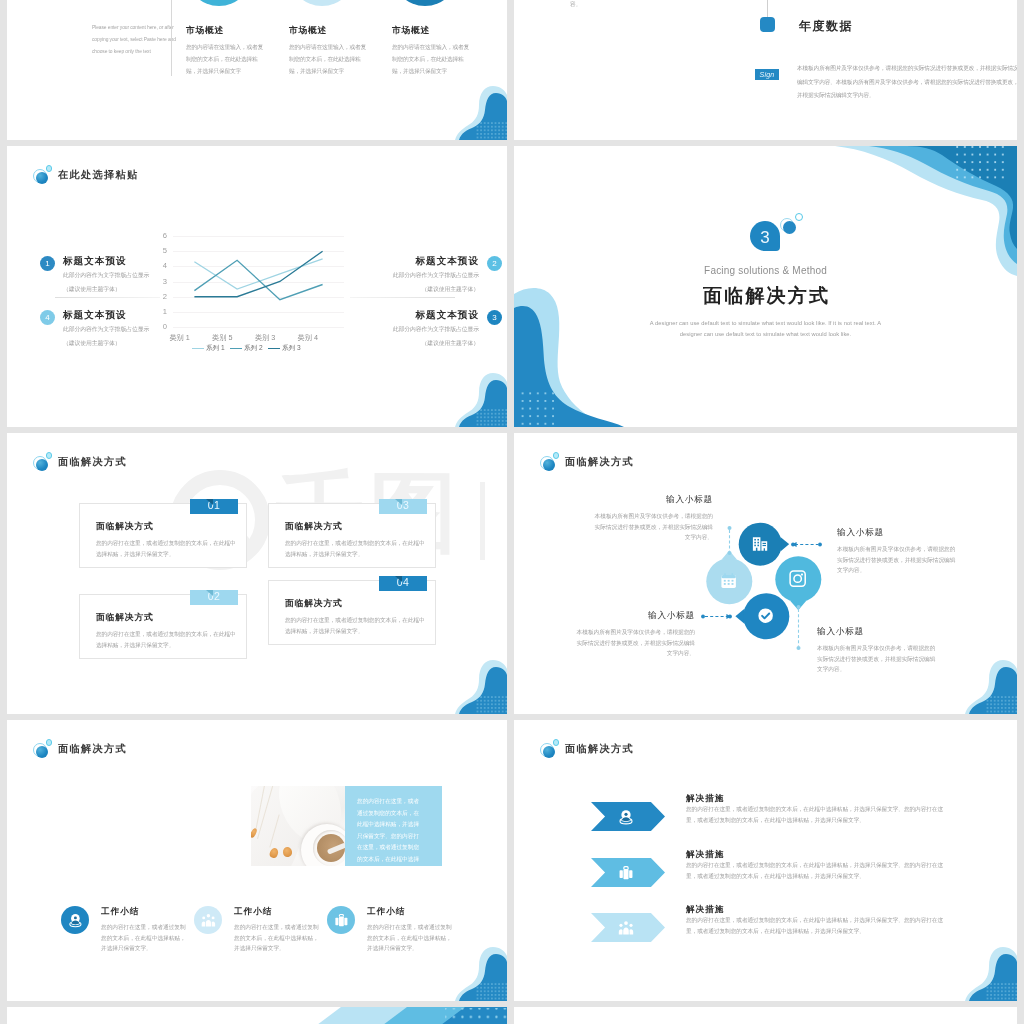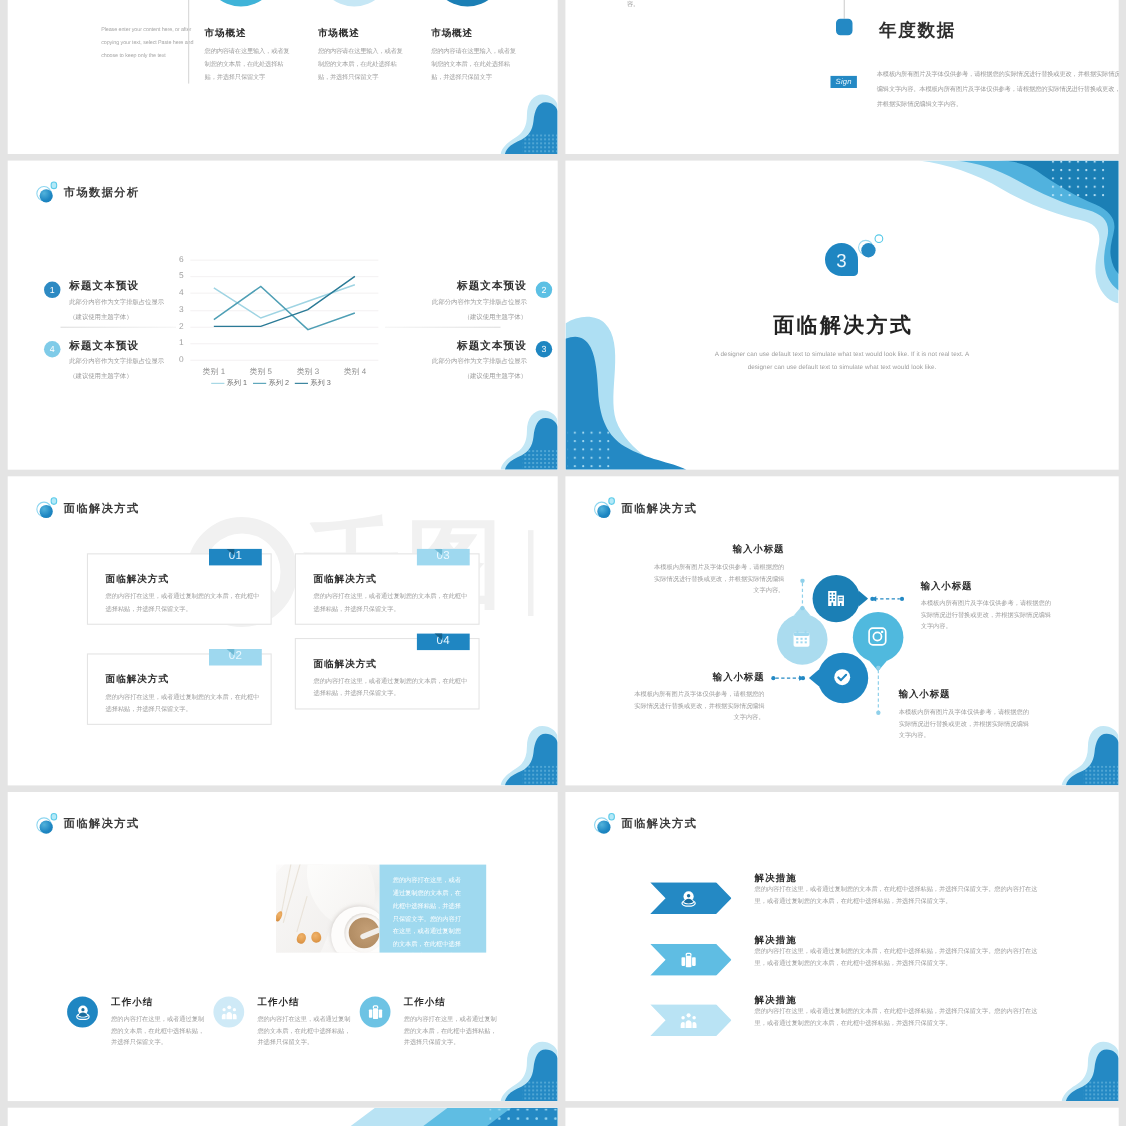--- a/index.html
+++ b/index.html
@@ -28,38 +28,38 @@
 .ci .num{position:absolute;top:2px;width:15px;height:15px;border-radius:50%;color:#fff;
   font-size:8px;display:flex;align-items:center;justify-content:center;font-weight:normal;}
 .ci .t{font-size:9.6px;font-weight:bold;color:#2e2e2e;letter-spacing:1px;line-height:13px;white-space:nowrap;}
 .ci .s{font-size:5.85px;color:#9b9b9b;line-height:10.5px;margin-top:3px;letter-spacing:-0.1px;white-space:nowrap;}
 .ci.lft .num{left:0;} .ci.lft .t,.ci.lft .s{margin-left:23px;}
 .ci.rgt{text-align:right;} .ci.rgt .num{right:0;}
 .ci.rgt .t,.ci.rgt .s{margin-right:23px;}
 .divline{position:absolute;height:1px;}
 .ytick{position:absolute;font-size:7.6px;color:#a0a0a0;text-align:right;width:14px;line-height:10px;}
 .gl{position:absolute;height:1px;background:#f4f2f3;}
-.xtick{position:absolute;font-size:7.2px;color:#8d8d8d;text-align:center;line-height:10px;}
+.xtick{position:absolute;font-size:7.2px;color:#8d8d8d;text-align:left;line-height:10px;}
 .lgd{position:absolute;display:flex;align-items:center;font-size:6.6px;color:#6f6f6f;white-space:nowrap;}
 .lgd .ln{display:inline-block;width:12px;height:1.4px;margin-right:2px;}
 
 
 .mo-tail{position:absolute;left:85px;top:133px;font-size:5.6px;color:#9a9a9a;line-height:10px;letter-spacing:-0.1px;}
 .mo-en{position:absolute;left:85px;top:163px;width:91px;font-size:4.9px;color:#a6a6a6;line-height:12px;letter-spacing:-0.08px;}
 .mo-vdiv{position:absolute;left:164px;top:110px;width:1px;height:107px;background:#d8d8d8;}
 .mo-circ{position:absolute;top:81px;width:66px;height:66px;border-radius:50%;}
 .mo-t{position:absolute;top:166px;font-size:8.7px;font-weight:bold;color:#2b2b2b;letter-spacing:.8px;}
 .mo-b{position:absolute;top:182px;width:78px;font-size:5.75px;color:#9e9e9e;line-height:12px;letter-spacing:-0.25px;}
 .blob{position:absolute;right:0;bottom:0;}
 
 
 .ad-tail{position:absolute;left:56px;top:126px;width:122px;font-size:5.7px;color:#9a9a9a;line-height:12.5px;letter-spacing:-0.15px;}
 .ad-line{position:absolute;left:253px;top:45px;width:1px;height:113px;background:#cfcfcf;}
 .ad-sq{position:absolute;left:246px;top:158px;width:15px;height:15px;border-radius:4px;background:#2489c4;}
-.ad-title{position:absolute;left:285px;top:159px;font-size:16px;font-weight:bold;color:#2e2e2e;letter-spacing:1.5px;}
+.ad-title{position:absolute;left:285px;top:159px;font-size:12px;font-weight:bold;color:#2e2e2e;letter-spacing:1.5px;}
 .ad-sign{position:absolute;left:241px;top:210px;width:24px;height:10.5px;background:#2489c4;color:#eaf6fd;
   font-size:7px;display:flex;align-items:center;justify-content:center;font-style:italic;letter-spacing:0.2px;}
 .ad-body{position:absolute;left:283px;top:203px;width:222px;font-size:5.7px;color:#9a9a9a;line-height:13.5px;letter-spacing:-0.15px;}
 
 
 .sec-tr{position:absolute;right:0;top:0;}
 .sec-bl{position:absolute;left:0;bottom:0;}
 .sec-badge{position:absolute;left:236px;top:75px;}
 .sec-num{position:absolute;left:236px;top:75px;width:30px;height:33px;color:#eaf6fd;font-size:17px;
   display:flex;align-items:center;justify-content:center;letter-spacing:0;}
@@ -92,21 +92,21 @@
 
 .wm-t1{position:absolute;left:3px;top:40px;font-size:29px;font-weight:bold;color:#f2f2f2;letter-spacing:1.5px;white-space:nowrap;line-height:32px;}
 .wm-t2{position:absolute;left:3px;top:80px;font-size:29px;font-weight:bold;color:#f2f2f2;letter-spacing:1.5px;white-space:nowrap;line-height:32px;}
 .bub{position:absolute;}
 .cd-ic{position:absolute;}
 .cd-ic svg{width:100%;height:100%;display:block;}
 .dl{position:absolute;}
 .cdt{position:absolute;width:120px;}
 .cdt.tr{width:120px;}
 .cdt.tl{text-align:left;} .cdt.tr{text-align:right;}
-.cdt-t{font-size:8.6px;font-weight:bold;color:#2b2b2b;letter-spacing:.8px;}
+.cdt-t{font-size:8.6px;font-weight:normal;color:#2b2b2b;letter-spacing:.8px;}
 .cdt-b{margin-top:5px;font-size:5.7px;color:#9d9d9d;line-height:10.5px;letter-spacing:-0.05px;}
 
 
 .sb-left{position:absolute;left:52px;top:66px;width:193px;height:80px;background:#9fd9ef;}
 .sb-t{position:absolute;left:21px;top:18px;font-size:11px;font-weight:bold;color:#fff;letter-spacing:2px;}
 .sb-b{position:absolute;left:21px;top:41px;width:156px;font-size:5.7px;color:#fff;line-height:11.5px;letter-spacing:-0.1px;}
 .sb-photo{position:absolute;left:244px;top:66px;width:94px;height:80px;overflow:hidden;
   background:linear-gradient(155deg,#fcfbfb 0%,#f6f5f4 32%,#f0efed 52%,#f8f7f6 72%,#f2f0ee 100%);}
 .ph-fold1{position:absolute;left:-16px;top:-10px;width:66px;height:118px;border-radius:50%;
   background:linear-gradient(120deg,#faf9f8,#f0eeec);transform:rotate(14deg);}
@@ -185,21 +185,21 @@
 <div class="ad-body">本模板内所有图片及字体仅供参考，请根据您的实际情况进行替换或更改，并根据实际情况编辑文字内容。本模板内所有图片及字体仅供参考，请根据您的实际情况进行替换或更改，并根据实际情况编辑文字内容。</div>
 </div>
 
 <div class="slide sl-L r1">
 <div class="hdr" style="left:26px;top:19px;">
         <div class="logo">
           <div class="lg-ring"></div>
           <div class="lg-dot"></div>
           <div class="lg-small"></div>
         </div>
-        <div class="htxt">市场数据分析</div>
+        <div class="htxt">在此处选择粘贴</div>
       </div>
 <div class="ci lft" style="left:33px;top:108px;">
 <div class="num" style="background:#2d8ac3;">1</div>
 <div class="t">标题文本预设</div>
 <div class="s">此部分内容作为文字排版占位显示</div>
 <div class="s">（建议使用主题字体）</div>
 </div>
 <div class="ci rgt" style="left:330px;top:108px;">
 <div class="num" style="background:#5cc0e4;">2</div>
 <div class="t">标题文本预设</div>
@@ -298,20 +298,21 @@
           <rect x="2" y="104" width="42" height="37" fill="url(#dotsC)"></rect>
         </g>
 </svg>
 <svg class="sec-badge" width="30" height="33" viewBox="0 0 30 33">
 <path d="M15 0 A15 15 0 1 0 15 30 L26 30 A4 4 0 0 0 30 26 L30 15 A15 15 0 0 0 15 0 Z" fill="#1f86c2"></path>
       </svg>
 <span class="sec-num">3</span>
 <div class="sec-ring"></div>
 <div class="sec-circ"></div>
 <div class="sec-dot"></div>
+<div class="sec-sub">Facing solutions &amp; Method</div>
 <div class="sec-title">面临解决方式</div>
 <div class="sec-desc">A designer can use default text to simulate what text would look like. If it is not real text. A designer can use default text to simulate what text would look like.</div>
 </div>
 
 <div class="slide sl-L r2">
 <div class="hdr" style="left:26px;top:19px;">
         <div class="logo">
           <div class="lg-ring"></div>
           <div class="lg-dot"></div>
           <div class="lg-small"></div>

